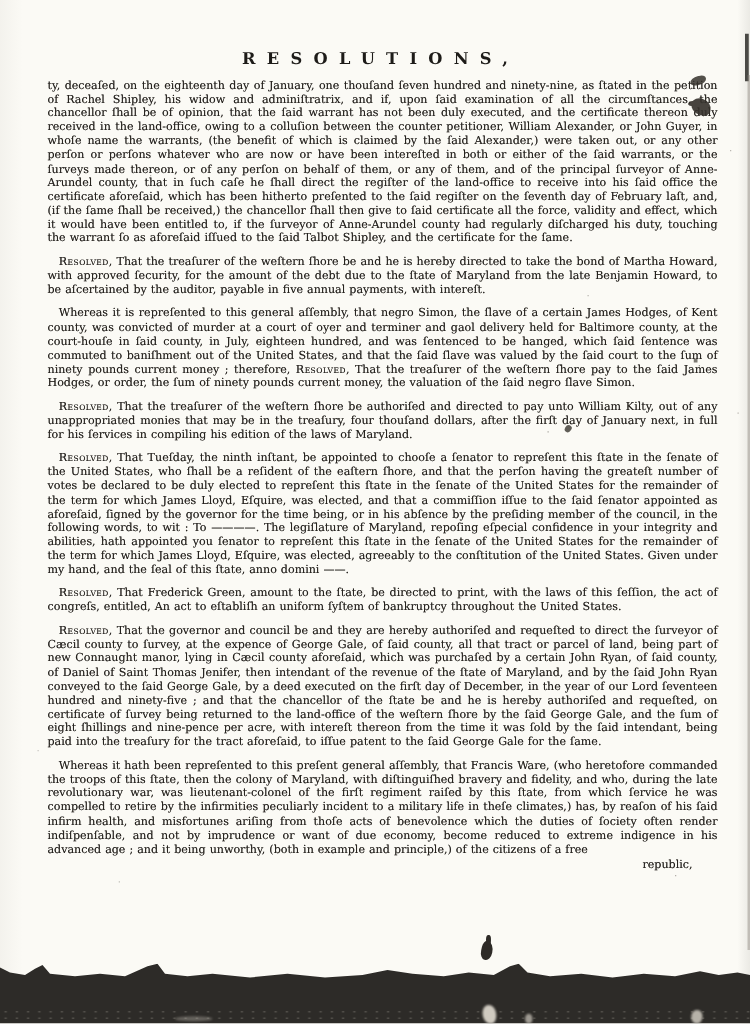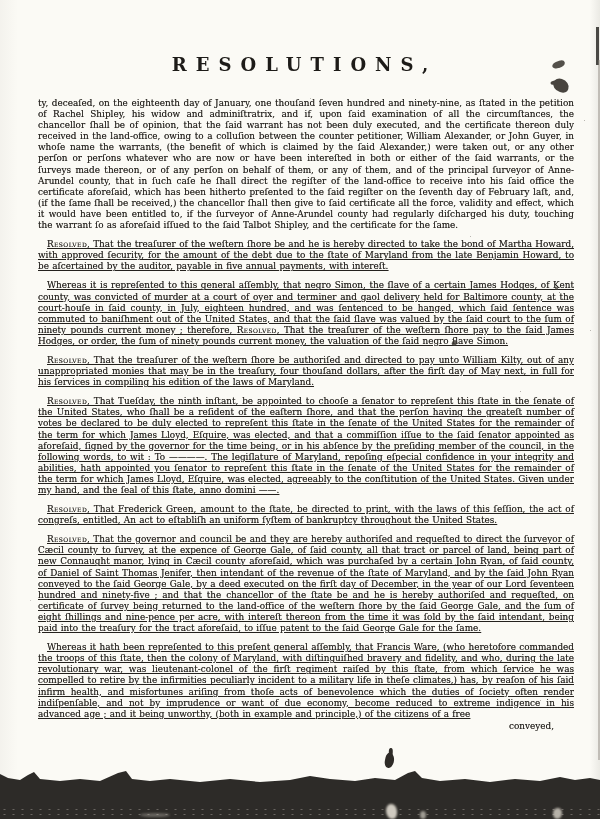--- a/index.html
+++ b/index.html
@@ -8,40 +8,40 @@
     width:600px;height:819px;
     background:
       linear-gradient(to right, rgba(120,115,105,.06), rgba(0,0,0,0) 18px),
       linear-gradient(to left, rgba(90,88,80,.10), rgba(0,0,0,0) 10px),
       #fbfaf5;
     overflow:hidden;
     font-family:"DejaVu Serif", serif;
     color:#24211d;
   }
   .title{
-    margin:14px;
+    margin:0;
     padding-top:40px;
     text-align:center;
-    font-size:18px;
+    font-size:13px;
     font-weight:700;
     letter-spacing:9px;
     text-indent:9px; 
     color:#1d1b18;
   }
   .body-text{
     padding:9px 26px 0 38px;
     font-size:8.9px;
     line-height:11.1px;
     text-align:justify;
     word-spacing:0.4px;
     text-shadow:0 0 0.4px rgba(30,28,25,.55);
   }
   .para{margin:8px 0 0 0;}
   .para.first{margin-top:0;}
-  .para.ind{text-indent:9px;text-decoration:underline;}
+  .para.ind{text-indent:9px;}
   .sc{font-variant:small-caps;letter-spacing:.4px;}
   .catchword{
     padding:1px 46px 0 0;
     text-align:right;
     font-size:8.9px;
     line-height:11px;
     text-shadow:0 0 0.4px rgba(30,28,25,.55);
   }
   
   .smudge{position:absolute;background:#35312c;}
@@ -97,33 +97,33 @@
   <h1 class="title">RESOLUTIONS,</h1>
 
   <div class="body-text">
 
     <p class="para first"><span>ty, deceaſed, on the eighteenth day of January, one thouſand ſeven hundred and ninety-nine, as ſtated in the petition of Rachel Shipley, his widow and adminiſtratrix, and if, upon ſaid examination of all the circumſtances, the chancellor ſhall be of opinion, that the ſaid warrant has not been duly executed, and the certificate thereon duly received in the land-office, owing to a colluſion between the counter petitioner, William Alexander, or John Guyer, in whoſe name the warrants, (the benefit of which is claimed by the ſaid Alexander,) were taken out, or any other perſon or perſons whatever who are now or have been intereſted in both or either of the ſaid warrants, or the ſurveys made thereon, or of any perſon on behalf of them, or any of them, and of the principal ſurveyor of Anne-Arundel county, that in ſuch caſe he ſhall direct the regiſter of the land-office to receive into his ſaid office the certificate aforeſaid, which has been hitherto preſented to the ſaid regiſter on the ſeventh day of February laſt, and, (if the ſame ſhall be received,) the chancellor ſhall then give to ſaid certificate all the force, validity and effect, which it would have been entitled to, if the ſurveyor of Anne-Arundel county had regularly diſcharged his duty, touching the warrant ſo as aforeſaid iſſued to the ſaid Talbot Shipley, and the certificate for the ſame.</span></p>
 
     <p class="para ind"><span class="sc">Resolved</span><span>, That the treaſurer of the weſtern ſhore be and he is hereby directed to take the bond of Martha Howard, with approved ſecurity, for the amount of the debt due to the ſtate of Maryland from the late Benjamin Howard, to be aſcertained by the auditor, payable in five annual payments, with intereſt.</span></p>
 
     <p class="para ind"><span>Whereas it is repreſented to this general aſſembly, that negro Simon, the ſlave of a certain James Hodges, of Kent county, was convicted of murder at a court of oyer and terminer and gaol delivery held for Baltimore county, at the court-houſe in ſaid county, in July, eighteen hundred, and was ſentenced to be hanged, which ſaid ſentence was commuted to baniſhment out of the United States, and that the ſaid ſlave was valued by the ſaid court to the ſum of ninety pounds current money ; therefore, </span><span class="sc">Resolved</span><span>, That the treaſurer of the weſtern ſhore pay to the ſaid James Hodges, or order, the ſum of ninety pounds current money, the valuation of the ſaid negro ſlave Simon.</span></p>
 
-    <p class="para ind"><span class="sc">Resolved</span><span>, That the treaſurer of the weſtern ſhore be authoriſed and directed to pay unto William Kilty, out of any unappropriated monies that may be in the treaſury, four thouſand dollars, after the firſt day of May next, in full for his ſervices in compiling his edition of the laws of Maryland.</span></p>
+    <p class="para ind"><span class="sc">Resolved</span><span>, That the treaſurer of the weſtern ſhore be authoriſed and directed to pay unto William Kilty, out of any unappropriated monies that may be in the treaſury, four thouſand dollars, after the firſt day of January next, in full for his ſervices in compiling his edition of the laws of Maryland.</span></p>
 
     <p class="para ind"><span class="sc">Resolved</span><span>, That Tueſday, the ninth inſtant, be appointed to chooſe a ſenator to repreſent this ſtate in the ſenate of the United States, who ſhall be a reſident of the eaſtern ſhore, and that the perſon having the greateſt number of votes be declared to be duly elected to repreſent this ſtate in the ſenate of the United States for the remainder of the term for which James Lloyd, Eſquire, was elected, and that a commiſſion iſſue to the ſaid ſenator appointed as aforeſaid, ſigned by the governor for the time being, or in his abſence by the preſiding member of the council, in the following words, to wit : To ————.  The legiſlature of Maryland, repoſing eſpecial confidence in your integrity and abilities, hath appointed you ſenator to repreſent this ſtate in the ſenate of the United States for the remainder of the term for which James Lloyd, Eſquire, was elected, agreeably to the conſtitution of the United States.  Given under my hand, and the ſeal of this ſtate, anno domini ——.</span></p>
 
     <p class="para ind"><span class="sc">Resolved</span><span>, That Frederick Green, amount to the ſtate, be directed to print, with the laws of this ſeſſion, the act of congreſs, entitled, An act to eſtabliſh an uniform ſyſtem of bankruptcy throughout the United States.</span></p>
 
     <p class="para ind"><span class="sc">Resolved</span><span>, That the governor and council be and they are hereby authoriſed and requeſted to direct the ſurveyor of Cæcil county to ſurvey, at the expence of George Gale, of ſaid county, all that tract or parcel of land, being part of new Connaught manor, lying in Cæcil county aforeſaid, which was purchaſed by a certain John Ryan, of ſaid county, of Daniel of Saint Thomas Jenifer, then intendant of the revenue of the ſtate of Maryland, and by the ſaid John Ryan conveyed to the ſaid George Gale, by a deed executed on the firſt day of December, in the year of our Lord ſeventeen hundred and ninety-five ; and that the chancellor of the ſtate be and he is hereby authoriſed and requeſted, on certificate of ſurvey being returned to the land-office of the weſtern ſhore by the ſaid George Gale, and the ſum of eight ſhillings and nine-pence per acre, with intereſt thereon from the time it was ſold by the ſaid intendant, being paid into the treaſury for the tract aforeſaid, to iſſue patent to the ſaid George Gale for the ſame.</span></p>
 
     <p class="para ind"><span>Whereas it hath been repreſented to this preſent general aſſembly, that Francis Ware, (who heretofore commanded the troops of this ſtate, then the colony of Maryland, with diſtinguiſhed bravery and fidelity, and who, during the late revolutionary war, was lieutenant-colonel of the firſt regiment raiſed by this ſtate, from which ſervice he was compelled to retire by the infirmities peculiarly incident to a military life in theſe climates,) has, by reaſon of his ſaid infirm health, and misfortunes ariſing from thoſe acts of benevolence which the duties of ſociety often render indiſpenſable, and not by imprudence or want of due economy, become reduced to extreme indigence in his advanced age ; and it being unworthy, (both in example and principle,) of the citizens of a free</span></p>
 
   </div>
 
-  <div class="catchword">conveyed,</div>
+  <div class="catchword">republic,</div>
 
   <div class="smudge smudge-a"></div>
   <div class="smudge smudge-b"></div>
   <div class="edge-mark"></div>
   <div class="right-edge-shadow"></div>
   <div class="blot-principle"></div>
   <div class="blot-pounds"></div>
   <div class="specks"></div>
 
   <div class="scan-band">

